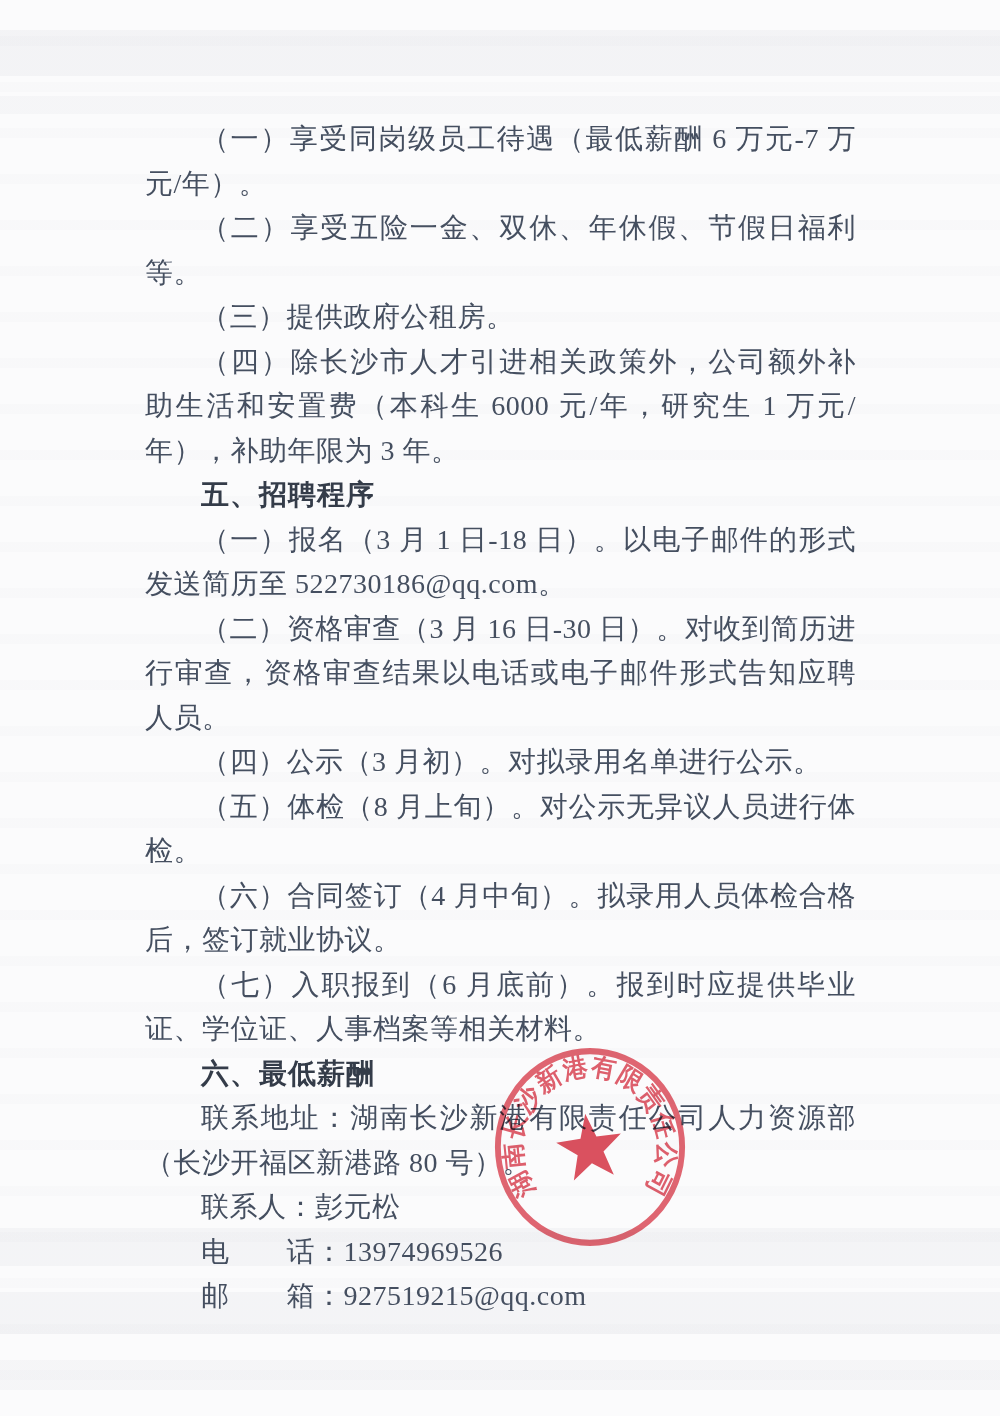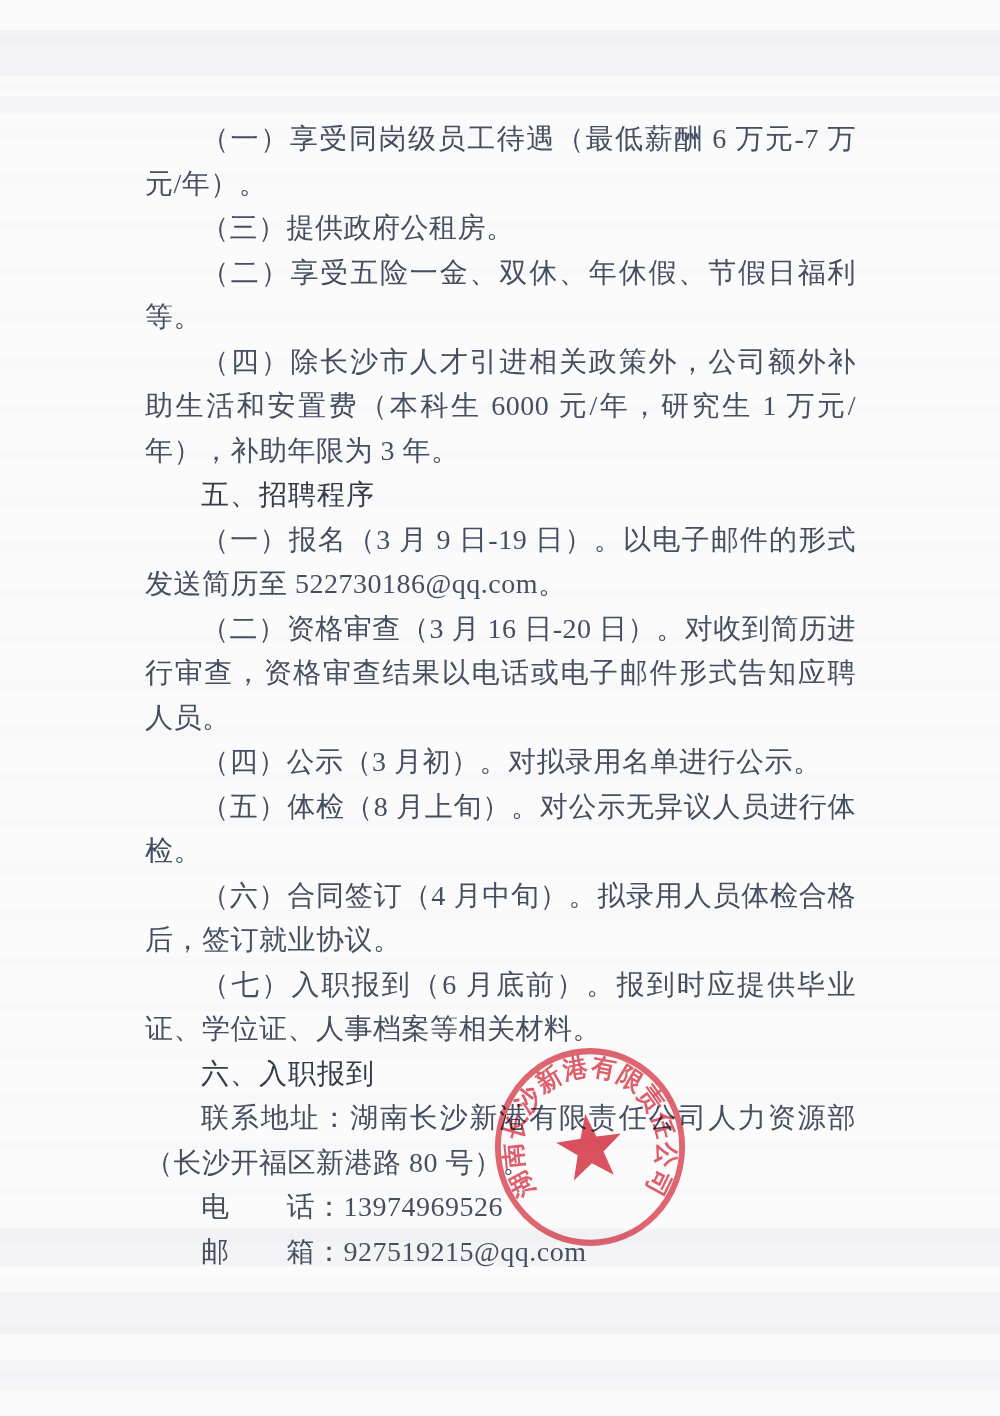--- a/index.html
+++ b/index.html
@@ -24,21 +24,21 @@
   .doc {
     position:absolute; left:145px; top:117px; width:711px;
     font-size:28px; line-height:44.5px;
     color:#454f60;
     text-align:justify; text-align-last:left;
     letter-spacing:.5px;
   }
   .para { margin:0; text-indent:2em; overflow-wrap:break-word; }
   .heading {
     font-family:"Liberation Sans", sans-serif;
-    font-weight:normal;
+    font-weight:bold;
     color:#343c49;
     letter-spacing:1px;
   }
   .seal {
     position:absolute; left:492px; top:1045px;
     width:196px; height:204px;
     mix-blend-mode:multiply;
     opacity:.92;
   }
   .seal-text {
@@ -47,32 +47,33 @@
     letter-spacing:1px;
   }
 </style>
 </head>
 <body>
 
 <div class="page">
 
   <div class="doc">
     <p class="para">（一）享受同岗级员工待遇（最低薪酬 6 万元-7 万元/年）。</p>
+    <p class="para">（二）享受五险一金、双休、年休假、节假日福利等。</p>
     <p class="para">（三）提供政府公租房。</p>
-    <p class="para">（二）享受五险一金、双休、年休假、节假日福利等。</p>
     <p class="para">（四）除长沙市人才引进相关政策外，公司额外补助生活和安置费（本科生 6000 元/年，研究生 1 万元/年），补助年限为 3 年。</p>
     <p class="para heading">五、招聘程序</p>
-    <p class="para">（一）报名（3 月 9 日-19 日）。以电子邮件的形式发送简历至 522730186@qq.com。</p>
-    <p class="para">（二）资格审查（3 月 16 日-20 日）。对收到简历进行审查，资格审查结果以电话或电子邮件形式告知应聘人员。</p>
+    <p class="para">（一）报名（3 月 1 日-18 日）。以电子邮件的形式发送简历至 522730186@qq.com。</p>
+    <p class="para">（二）资格审查（3 月 16 日-30 日）。对收到简历进行审查，资格审查结果以电话或电子邮件形式告知应聘人员。</p>
     <p class="para">（四）公示（3 月初）。对拟录用名单进行公示。</p>
     <p class="para">（五）体检（8 月上旬）。对公示无异议人员进行体检。</p>
     <p class="para">（六）合同签订（4 月中旬）。拟录用人员体检合格后，签订就业协议。</p>
     <p class="para">（七）入职报到（6 月底前）。报到时应提供毕业证、学位证、人事档案等相关材料。</p>
-    <p class="para heading">六、入职报到</p>
+    <p class="para heading">六、最低薪酬</p>
     <p class="para">联系地址：湖南长沙新港有限责任公司人力资源部（长沙开福区新港路 80 号）。</p>
+    <p class="para">联系人：彭元松</p>
     <p class="para">电　　话：13974969526</p>
     <p class="para">邮　　箱：927519215@qq.com</p>
   </div>
 
   <svg class="seal" viewBox="0 0 200 200" preserveAspectRatio="none">
     <circle cx="100" cy="100" r="94" fill="none" stroke-width="6" stroke="#e15a66"></circle>
     <path id="sealArc" d="M 42.7,140.2 A 70,70 0 1 1 157.3,140.2" fill="none"></path>
     <text class="seal-text" fill="#df5260">
       <textPath href="#sealArc" startOffset="50%" text-anchor="middle">湖南长沙新港有限责任公司</textPath>
     </text>

